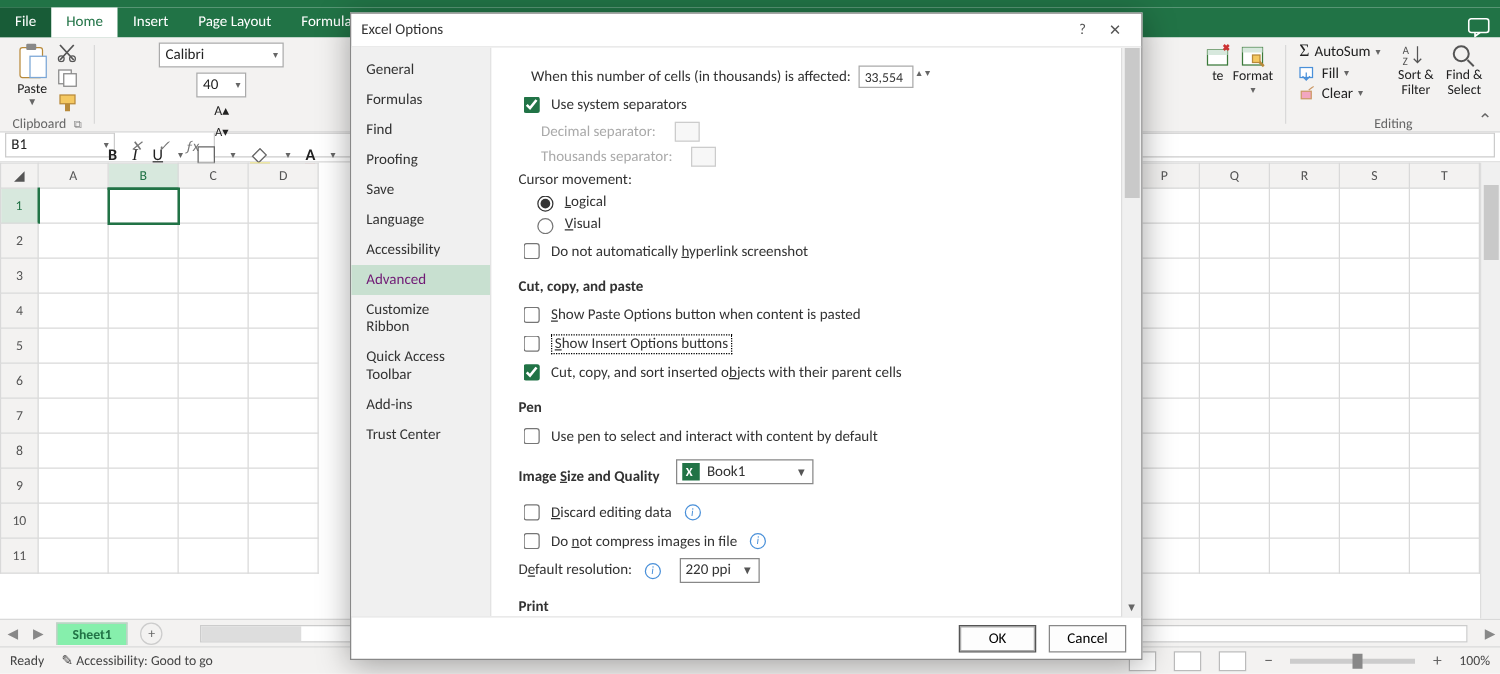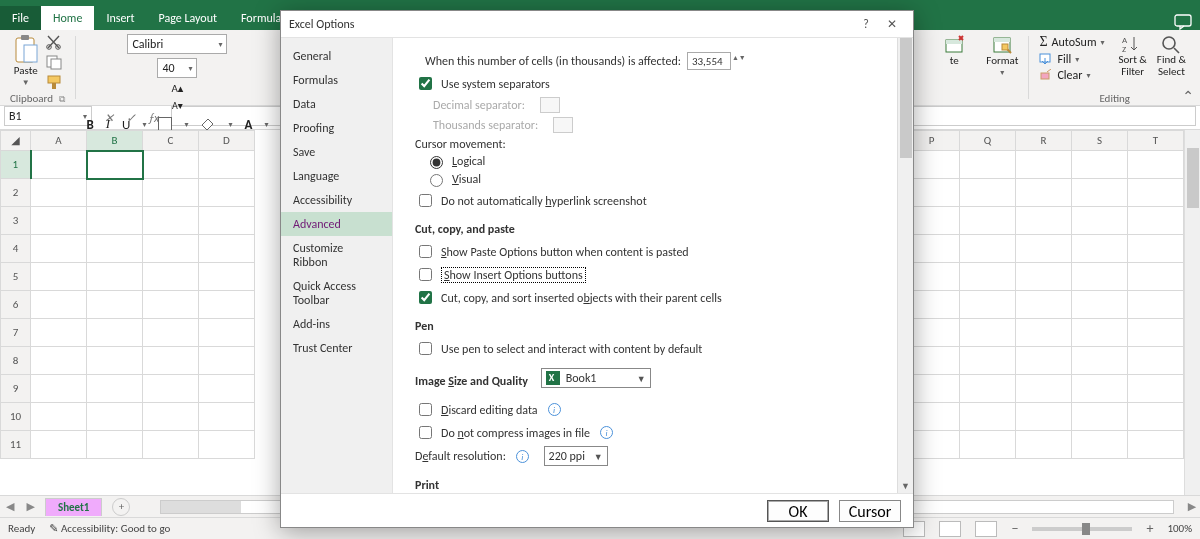--- a/index.html
+++ b/index.html
@@ -27,21 +27,21 @@
   .font-name { width:100px; height:20px; border:1px solid #aaa; background:#fff; display:flex; align-items:center; justify-content:space-between; padding:0 4px; font-size:12px;}
   .font-size { width:40px; height:20px; border:1px solid #aaa; background:#fff; display:flex; align-items:center; justify-content:space-between; padding:0 4px; font-size:12px;}
   .font-row2 { display:flex; align-items:center; gap:12px; font-size:13px;}
   .font-row2 span { cursor:pointer;}
   .editing-group { margin-left:auto; display:flex; align-items:flex-start; gap:14px; padding:4px 14px 2px 10px;}
   .editing-col { display:flex; flex-direction:column; gap:2px; font-size:12px;}
   .editing-col .row { display:flex; align-items:center; gap:4px;}
   .sortfind { display:flex; gap:10px;}
   .sortfind .sf { display:flex; flex-direction:column; align-items:center; font-size:11px; line-height:1.1;}
   .ribbon-collapse { position:absolute; right:6px; bottom:0px; font-size:14px; color:#666;}
-  .cells-group { display:flex; gap:22px; align-items:flex-start; font-size:11px;}
+  .cells-group { display:flex; gap:2px; align-items:flex-start; font-size:11px;}
   .cells-group .c { display:flex; flex-direction:column; align-items:center;}
   
   .namebar { display:flex; border-bottom:1px solid #d9d9d9; height:24px; background:#fff;}
   .namebox { width:88px; height:20px; border:1px solid #ccc; margin:0 4px; display:flex; align-items:center; justify-content:space-between; padding:0 4px; font-size:12px;}
   .fx-icons { display:flex; align-items:center; gap:12px; color:#777; padding:0 8px;}
   .fx-icons span { font-style:italic;}
   .formula-input { flex:1; height:20px; border:1px solid #ccc; margin:0 4px;}
   
   .gridwrap { position:absolute; top:130px; left:0; right:0; bottom:22px; display:flex; flex-direction:column;}
   .grid { flex:1; overflow:hidden; position:relative;}
@@ -50,21 +50,21 @@
   table.sheet th { background:#f3f2f1; font-size:11px; color:#555;}
   table.sheet th.col { height:20px; width:56px;}
   table.sheet th.row { width:30px; height:28px;}
   table.sheet td { width:56px; height:28px;}
   .sel-col { background:#d7e8dd !important; color:#217346 !important; border-bottom:2px solid #217346 !important;}
   .sel-row { background:#d7e8dd !important; color:#217346 !important; border-right:2px solid #217346 !important;}
   td.active { outline:2px solid #217346; outline-offset:-1px;}
   
   .sheettabs { height:22px; border-top:1px solid #d9d9d9; display:flex; align-items:center; background:#f3f2f1; font-size:11px; position:relative;}
   .sheettabs .nav { padding:0 6px; color:#888;}
-  .sheettab { background:#f0abfc; border:1px solid #ccc; border-bottom:none; padding:2px 12px; margin-left:4px; color:#217346; font-weight:bold;}
+  .sheettab { background:#86efac; border:1px solid #ccc; border-bottom:none; padding:2px 12px; margin-left:4px; color:#217346; font-weight:bold;}
   .addsheet { width:18px; height:18px; border:1px solid #ccc; border-radius:50%; margin-left:10px; display:flex; align-items:center; justify-content:center; color:#666;}
   .sheettabs .hscroll { flex:1; margin:0 10px 0 30px; height:14px; border:1px solid #ccc; background:#fff; position:relative;}
   .sheettabs .hscroll .thumb { position:absolute; left:0; top:0; height:100%; width:80px; background:#ddd;}
   .sheettabs .hend { width:16px; text-align:center; color:#888;}
   
   .statusbar { position:absolute; bottom:0; left:0; right:0; height:22px; background:#f3f2f1; border-top:1px solid #d9d9d9; display:flex; align-items:center; font-size:11px; color:#444; padding:0 8px; gap:14px;}
   .statusbar .spacer { flex:1;}
   .viewbtn { width:22px; height:16px; border:1px solid #bbb; background:#fff;}
   .zoomslider { width:100px; height:4px; background:#ccc; position:relative;}
   .zoomslider .th { position:absolute; left:50%; top:-4px; width:8px; height:12px; background:#888;}
@@ -87,21 +87,21 @@
   .sepbox { width:20px; height:16px; border:1px solid #ccc; background:#f7f7f7; display:inline-block;}
   .radio { display:flex; align-items:center; gap:6px; margin:2px 0 2px 10px;}
   .radio input { accent-color:#333;}
   .combo { height:20px; border:1px solid #888; display:inline-flex; align-items:center; padding:0 4px; gap:6px; background:#fff; font-size:12px; min-width:100px; position:relative;}
   .combo .dd { position:absolute; right:4px; font-size:9px; color:#555;}
   .xl-icon { width:14px; height:14px; background:#217346; display:inline-block; position:relative;}
   .xl-icon::after{ content:"X"; color:#fff; font-size:10px; font-weight:bold; position:absolute; left:3px; top:0;}
   .info { display:inline-flex; width:13px; height:13px; border:1px solid #4a90d9; color:#4a90d9; border-radius:50%; align-items:center; justify-content:center; font-size:9px; font-style:italic; margin-left:4px;}
   .focusbox { border:1px dotted #000; padding:0 2px;}
   .dlg-footer { height:34px; border-top:1px solid #e3e3e3; display:flex; align-items:center; justify-content:flex-end; gap:10px; padding:0 12px;}
-  .btn { min-width:62px; height:22px; border:1px solid #888; background:#fdfdfd; font-size:16px; cursor:pointer;}
+  .btn { min-width:62px; height:22px; border:1px solid #888; background:#fdfdfd; font-size:12px; cursor:pointer;}
   .btn.primary { border:1px solid #555; box-shadow:inset 0 0 0 1px #aaa;}
   .vscroll { position:absolute; right:0; top:0; bottom:0; width:16px; background:#f0f0f0; border-left:1px solid #ddd;}
   .vscroll .th { position:absolute; top:0; left:2px; width:12px; height:120px; background:#c9c9c9;}
   .vscroll .ar { position:absolute; left:0; width:100%; text-align:center; font-size:9px; color:#666;}
   u.acc { text-decoration:underline;}
 </style>
 </head>
 <body>
 
 <div class="titlebar"></div>
@@ -486,21 +486,21 @@
 <div class="dialog">
   <div class="dlg-title">
     <span class="t">Excel Options</span>
     <span class="tb">?</span>
     <span class="tb">✕</span>
   </div>
   <div class="dlg-body">
     <div class="dlg-nav">
       <div class="item">General</div>
       <div class="item">Formulas</div>
-      <div class="item">Data</div>
+      <div class="item">Find</div>
       <div class="item">Proofing</div>
       <div class="item">Save</div>
       <div class="item">Language</div>
       <div class="item">Accessibility</div>
       <div class="item active">Advanced</div>
       <div class="item">Customize Ribbon</div>
       <div class="item">Quick Access Toolbar</div>
       <div class="item">Add-ins</div>
       <div class="item">Trust Center</div>
     </div>
@@ -581,15 +581,15 @@
 
       <div class="vscroll">
         <div class="ar" style="top:2px">▲</div>
         <div class="th"></div>
         <div class="ar" style="bottom:2px">▼</div>
       </div>
     </div>
   </div>
   <div class="dlg-footer">
     <button class="btn primary">OK</button>
-    <button class="btn">Cursor</button>
+    <button class="btn">Cancel</button>
   </div>
 </div>
 
 </body></html>

